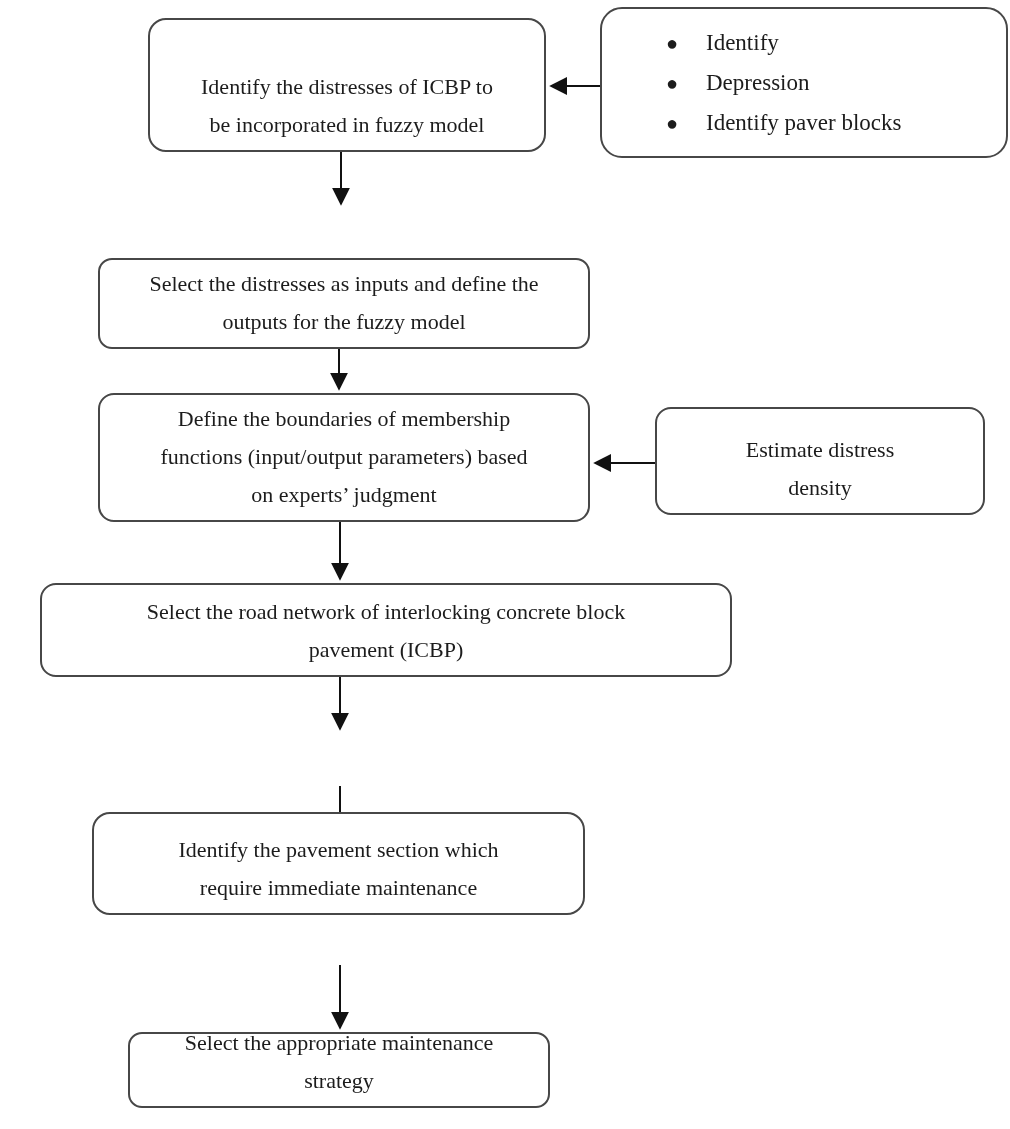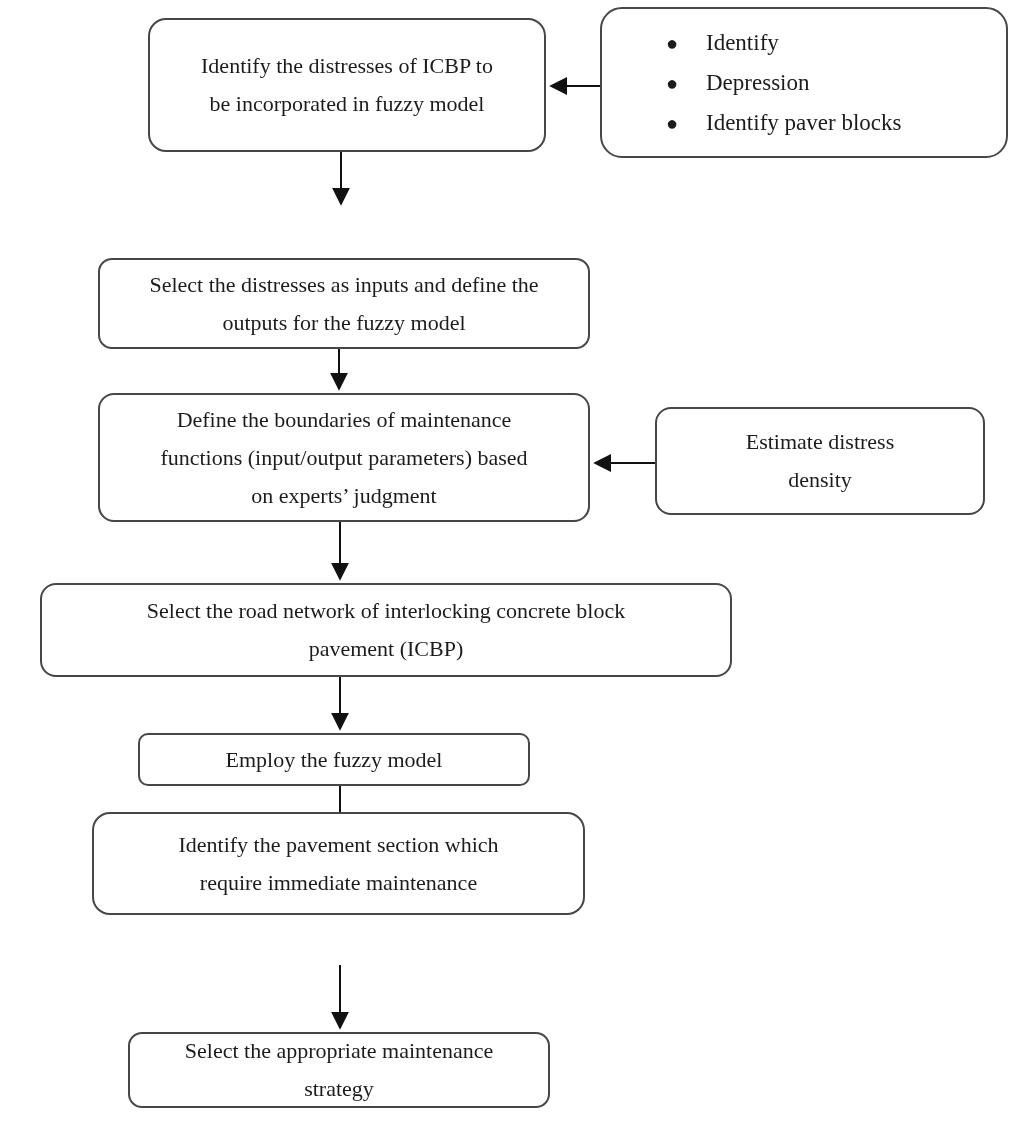--- a/index.html
+++ b/index.html
@@ -24,21 +24,21 @@
     height: 1129px;
     pointer-events: none;
   }
   .box {
     position: absolute;
     box-sizing: border-box;
     border: 2px solid #474747;
     border-radius: 18px;
     background: #ffffff;
     display: flex;
-    align-items: center;
+    align-items: flex-end;
     justify-content: center;
     text-align: center;
     font-size: 22px;
     line-height: 38px;
     padding: 6px 14px;
   }
   .box .label {
     display: inline-block;
   }
   
@@ -107,30 +107,27 @@
 
   <div class="box step1">
     <span class="label">Identify the distresses of ICBP to be incorporated in fuzzy model</span>
   </div>
 
   <div class="box step2">
     <span class="label">Select the distresses as inputs and define the outputs for the fuzzy model</span>
   </div>
 
   <div class="box step3">
-    <span class="label">Define the boundaries of maintenance functions (input/output parameters) based on experts’ judgment</span>
+    <span class="label">Define the boundaries of membership functions (input/output parameters) based on experts’ judgment</span>
   </div>
 
   <div class="box step4">
     <span class="label">Select the road network of interlocking concrete block pavement (ICBP)</span>
   </div>
 
-  <div class="box step5">
-    <span class="label">Employ the fuzzy model</span>
-  </div>
 
   <div class="box step6">
     <span class="label">Identify the pavement section which require immediate maintenance</span>
   </div>
 
   <div class="box step7">
     <span class="label">Select the appropriate maintenance strategy</span>
   </div>
 
   <div class="box note-distresses">

